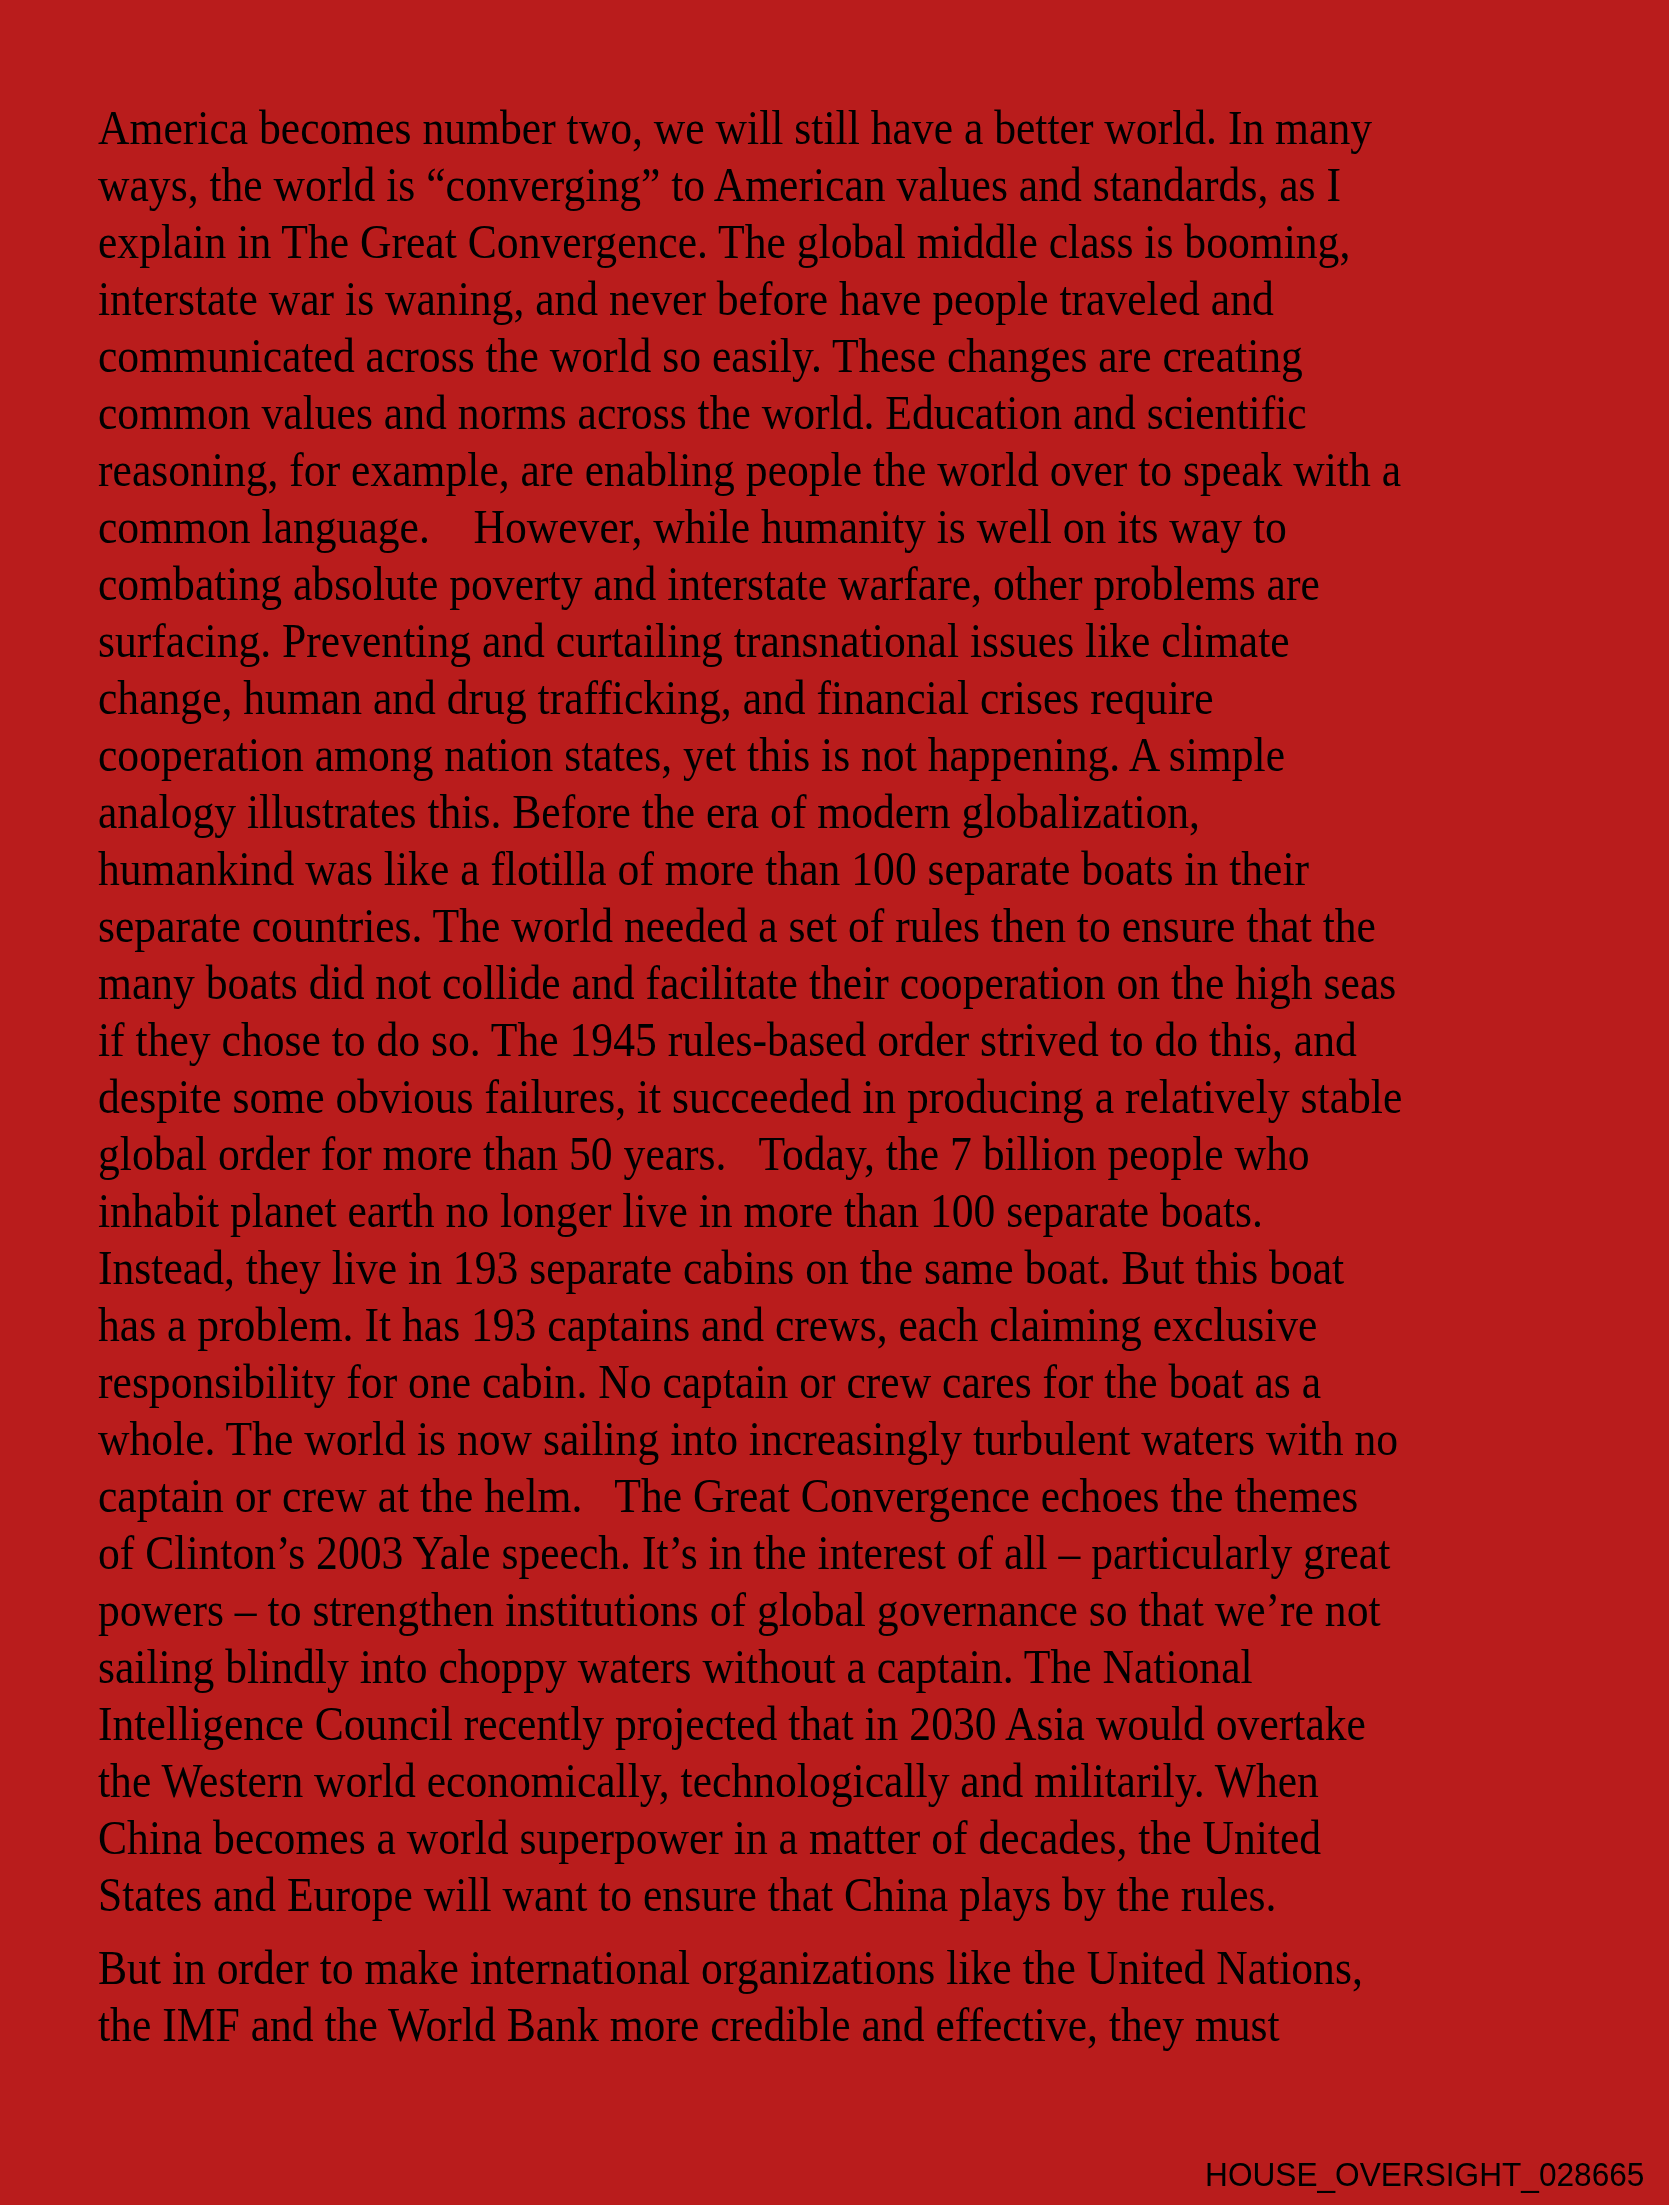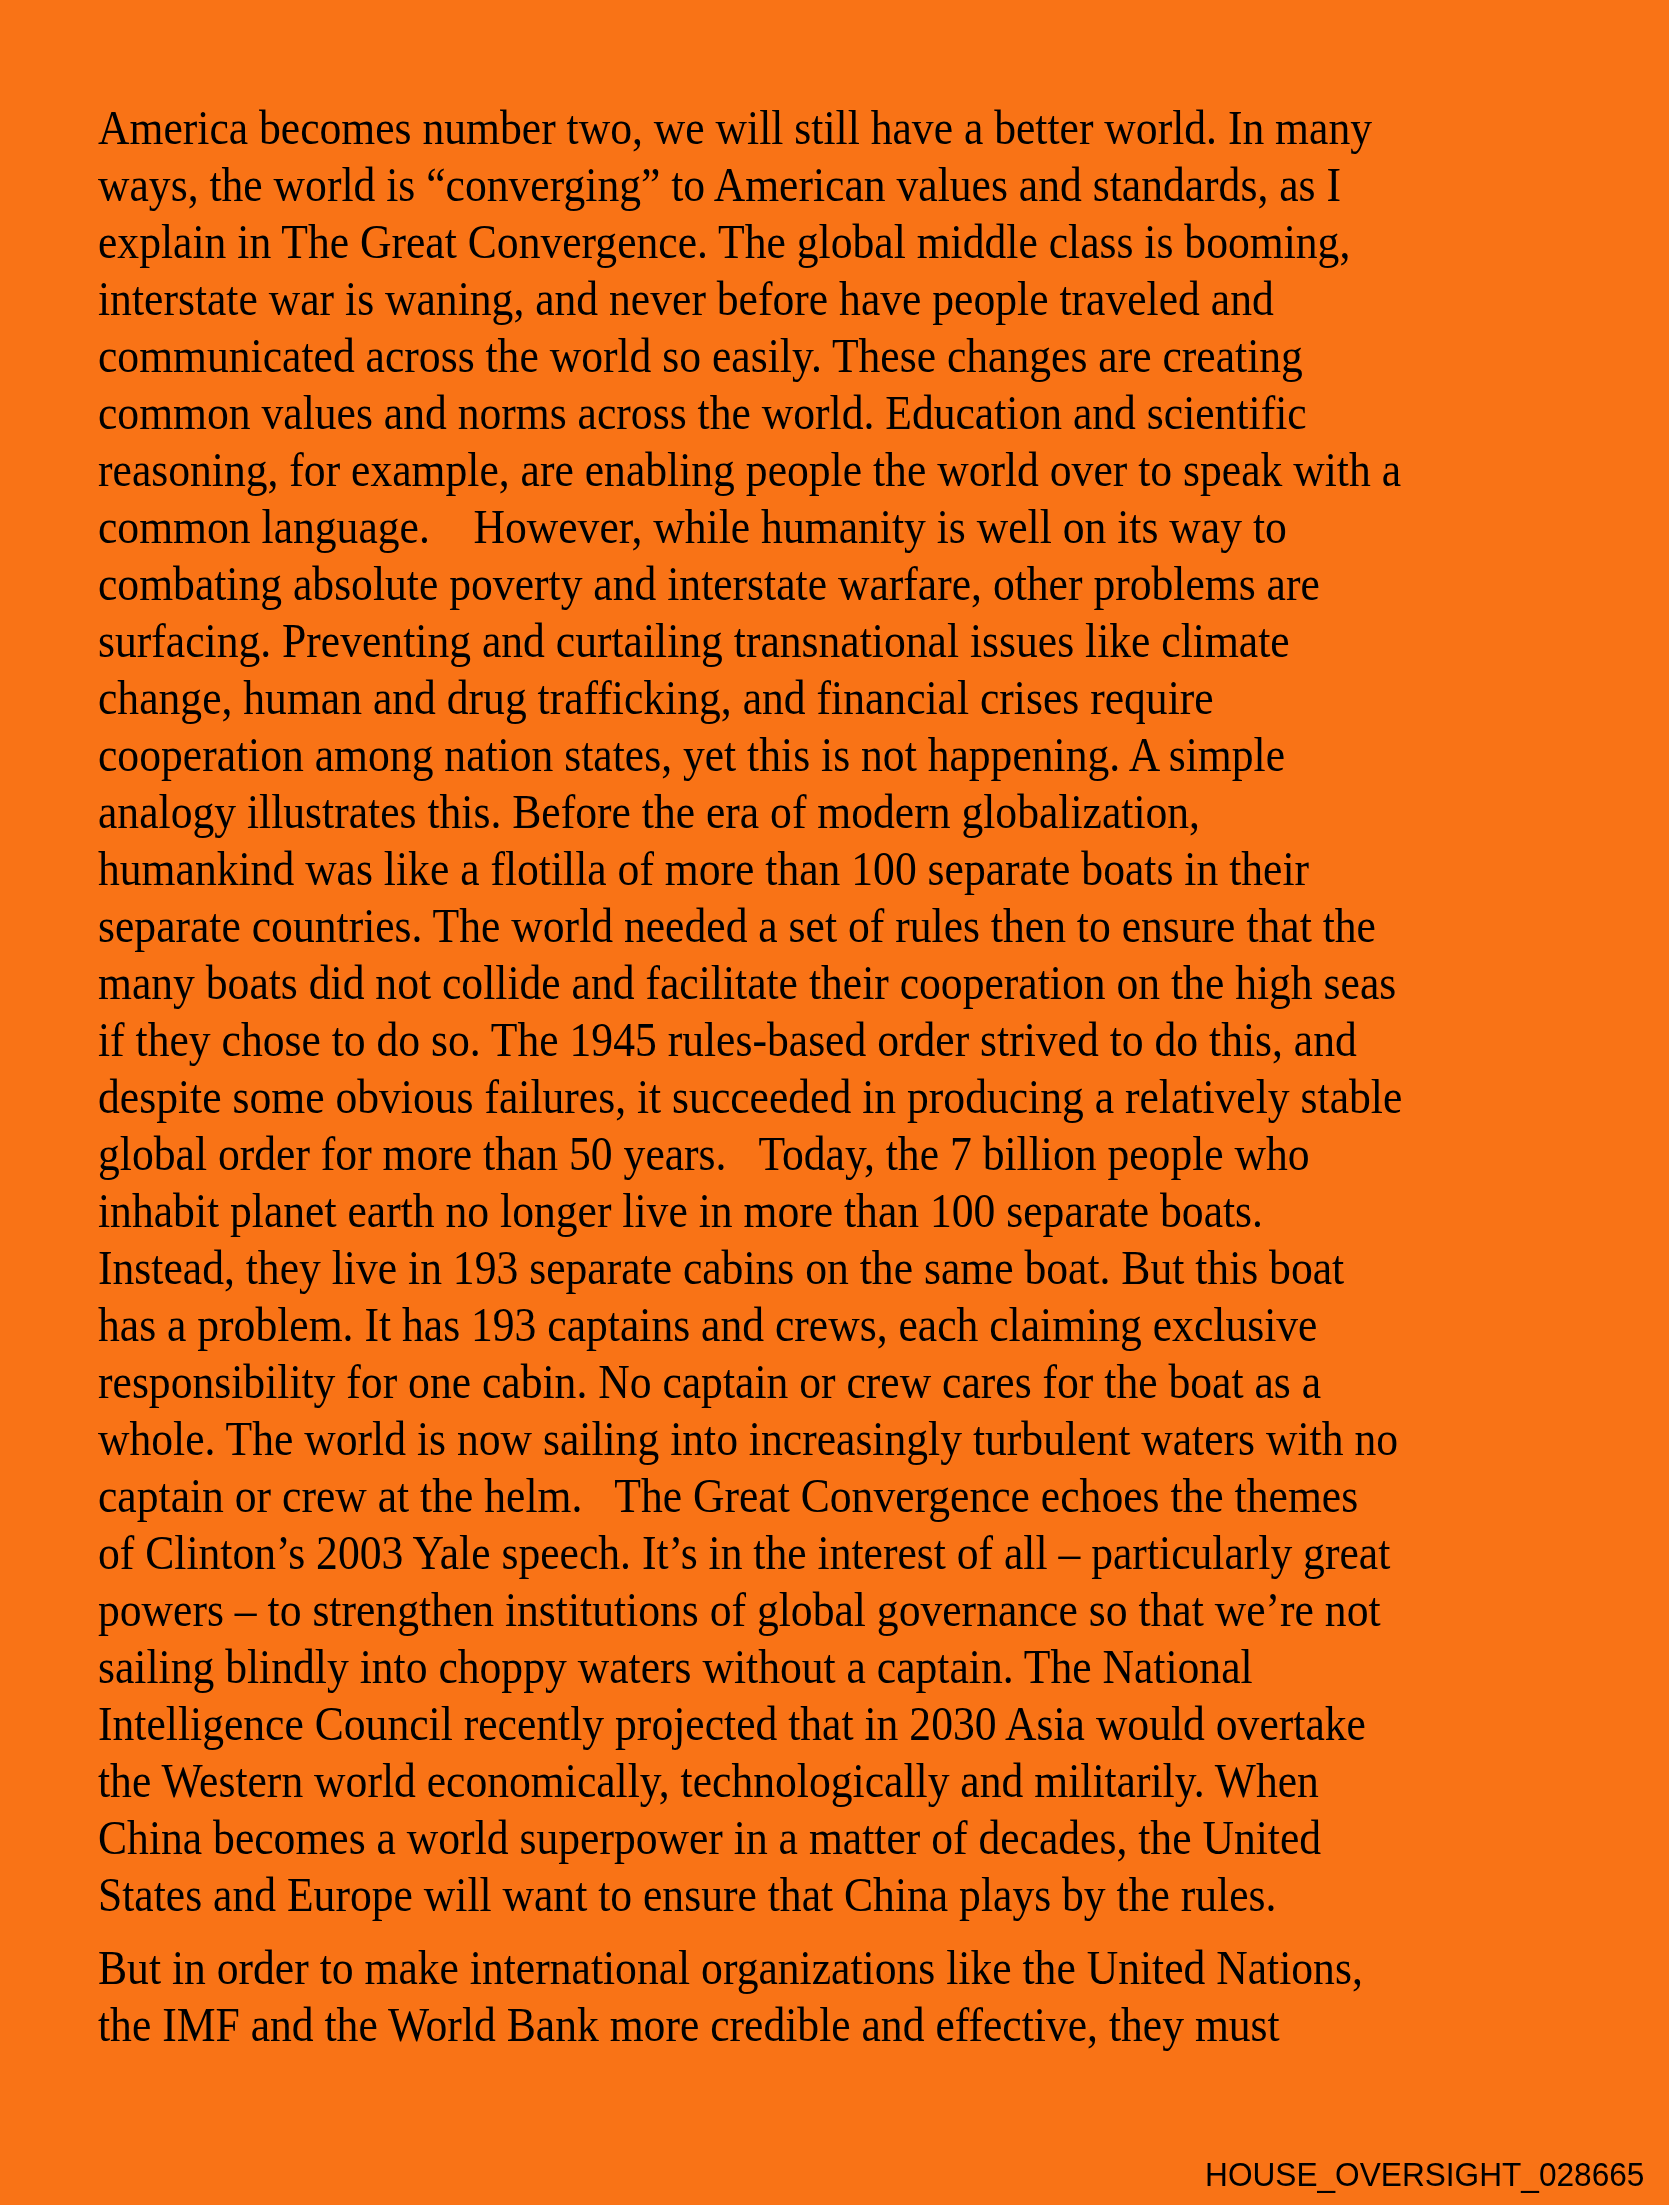--- a/index.html
+++ b/index.html
@@ -11,21 +11,21 @@
     position: relative;
     width: 1669px;
     height: 2205px;
     overflow: hidden;
     font-family: "Liberation Serif", serif;
     color: #000000;
   }
   .page {
     position: absolute;
     inset: 0;
-    background: #f97316;
+    background: #b91c1c;
   }
   .text-block {
     position: absolute;
     left: 98px;
     top: 99px;
     width: 1833px;            
     transform: scaleX(0.89);  
     transform-origin: 0 0;
   }
   .para {

